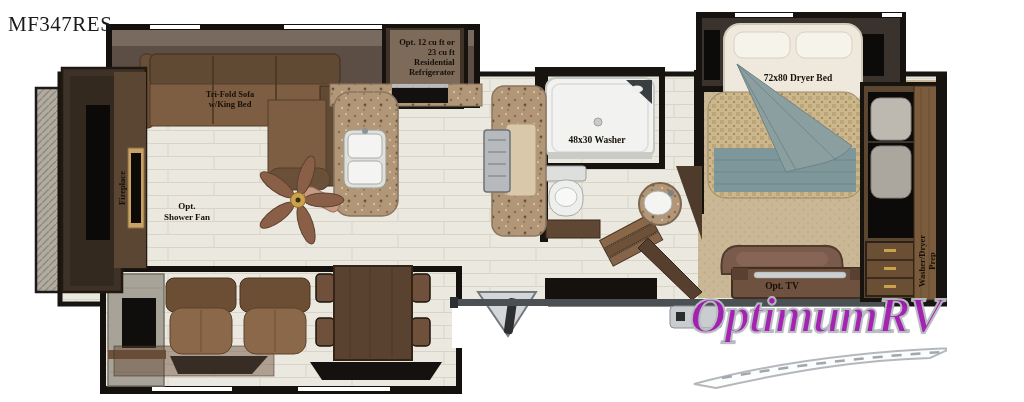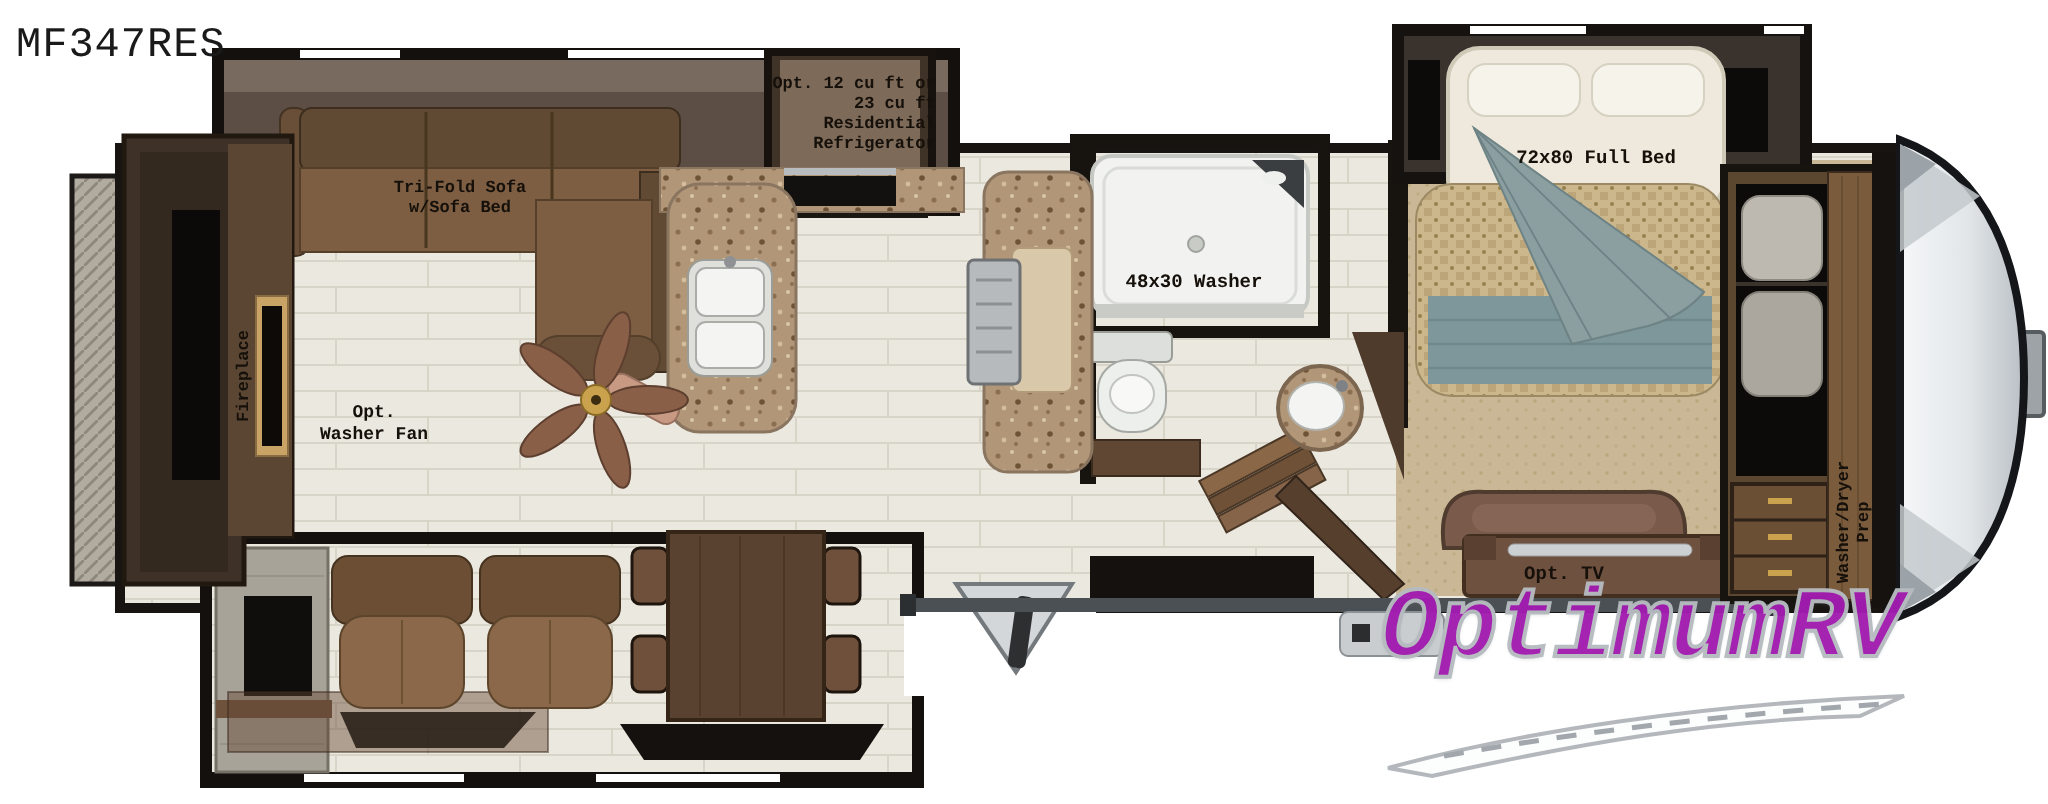--- a/index.html
+++ b/index.html
@@ -1,18 +1,18 @@
 <!DOCTYPE html>
 <html><head>
 <meta charset="utf-8">
 <style>
   html,body{margin:0;padding:0;background:#ffffff;}
   .stage{
-    position:relative;width:1024px;height:402px;overflow:hidden;background:#ffffff;
-    font-family:Liberation Mono, monospace;
+    position:relative;width:947px;height:402px;overflow:hidden;background:#ffffff;
+    font-family:Liberation Serif, serif;
   }
   .stage svg{position:absolute;left:0;top:0;}
   .model-title{
     position:absolute;left:8px;top:12px;font-size:21px;font-weight:400;
     letter-spacing:.5px;color:#1a1a1a;z-index:4;
   }
   .lbl{
     position:absolute;transform:translate(-50%,-50%);
     font-weight:700;color:#16100a;text-align:center;white-space:pre-line;
     line-height:1.18;z-index:3;
@@ -289,28 +289,28 @@
       <polygon points="950,306 968,296 950,282" fill="#9ba2a8"></polygon>
     </g>
 
     <g opacity=".95">
       <path d="M694 384 C760 366 850 352 952 348 L930 358 C856 360 788 372 716 388 Z" fill="#fcfdfd" stroke="#b0b5ba" stroke-width="2"></path>
       <path d="M722 378 C800 364 880 356 942 352" fill="none" stroke="#9da3a8" stroke-width="2.5" stroke-dasharray="10 9"></path>
     </g>
   </svg>
 
   <div class="lbl fs85" style="left:230px;top:99px;">Tri-Fold Sofa
-w/Sofa Bed</div>
+w/King Bed</div>
   <div class="lbl fs85" style="left:427px;top:57px;text-align:right;">Opt. 12 cu ft or
 23 cu ft
 Residential
 Refrigerator</div>
   <div class="lbl fs9" style="left:187px;top:212px;">Opt.
-Washer Fan</div>
+Shower Fan</div>
   <div class="lbl fs85 rot" style="left:122px;top:188px;">Fireplace</div>
   <div class="lbl fs95" style="left:597px;top:141px;">48x30 Washer</div>
-  <div class="lbl fs95" style="left:798px;top:79px;">72x80 Full Bed</div>
+  <div class="lbl fs95" style="left:798px;top:79px;">72x80 Dryer Bed</div>
   <div class="lbl fs85 rot" style="left:927px;top:261px;">Washer/Dryer
 Prep</div>
   <div class="lbl fs95" style="left:782px;top:287px;">Opt. TV</div>
 
   <div class="watermark">OptimumRV</div>
 </div>
 
 </body></html>

